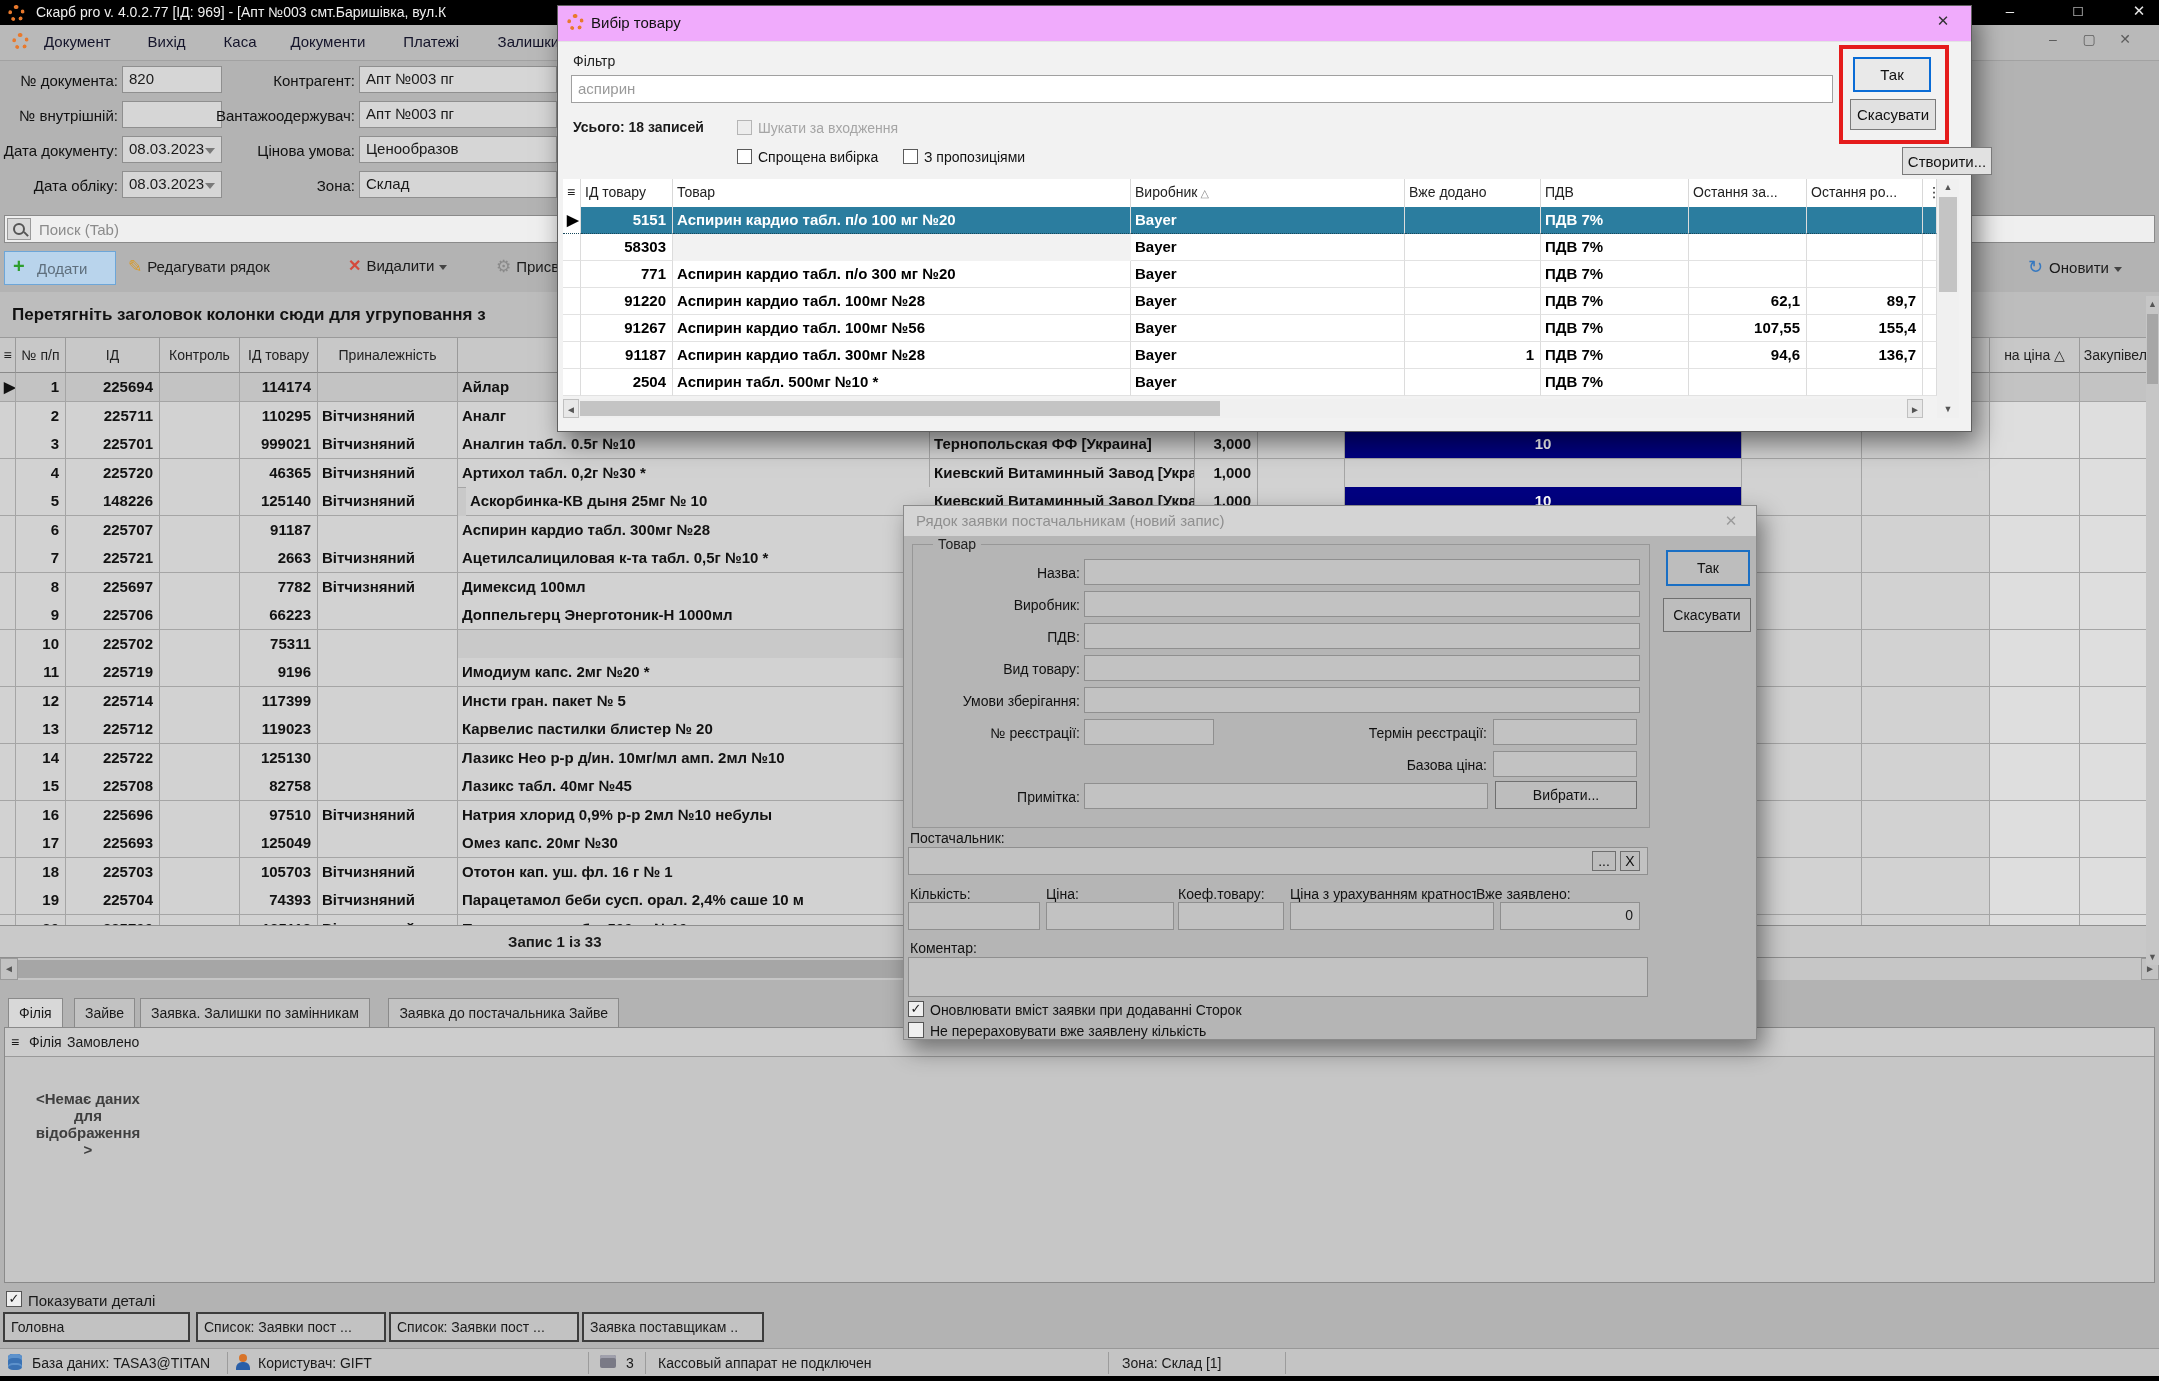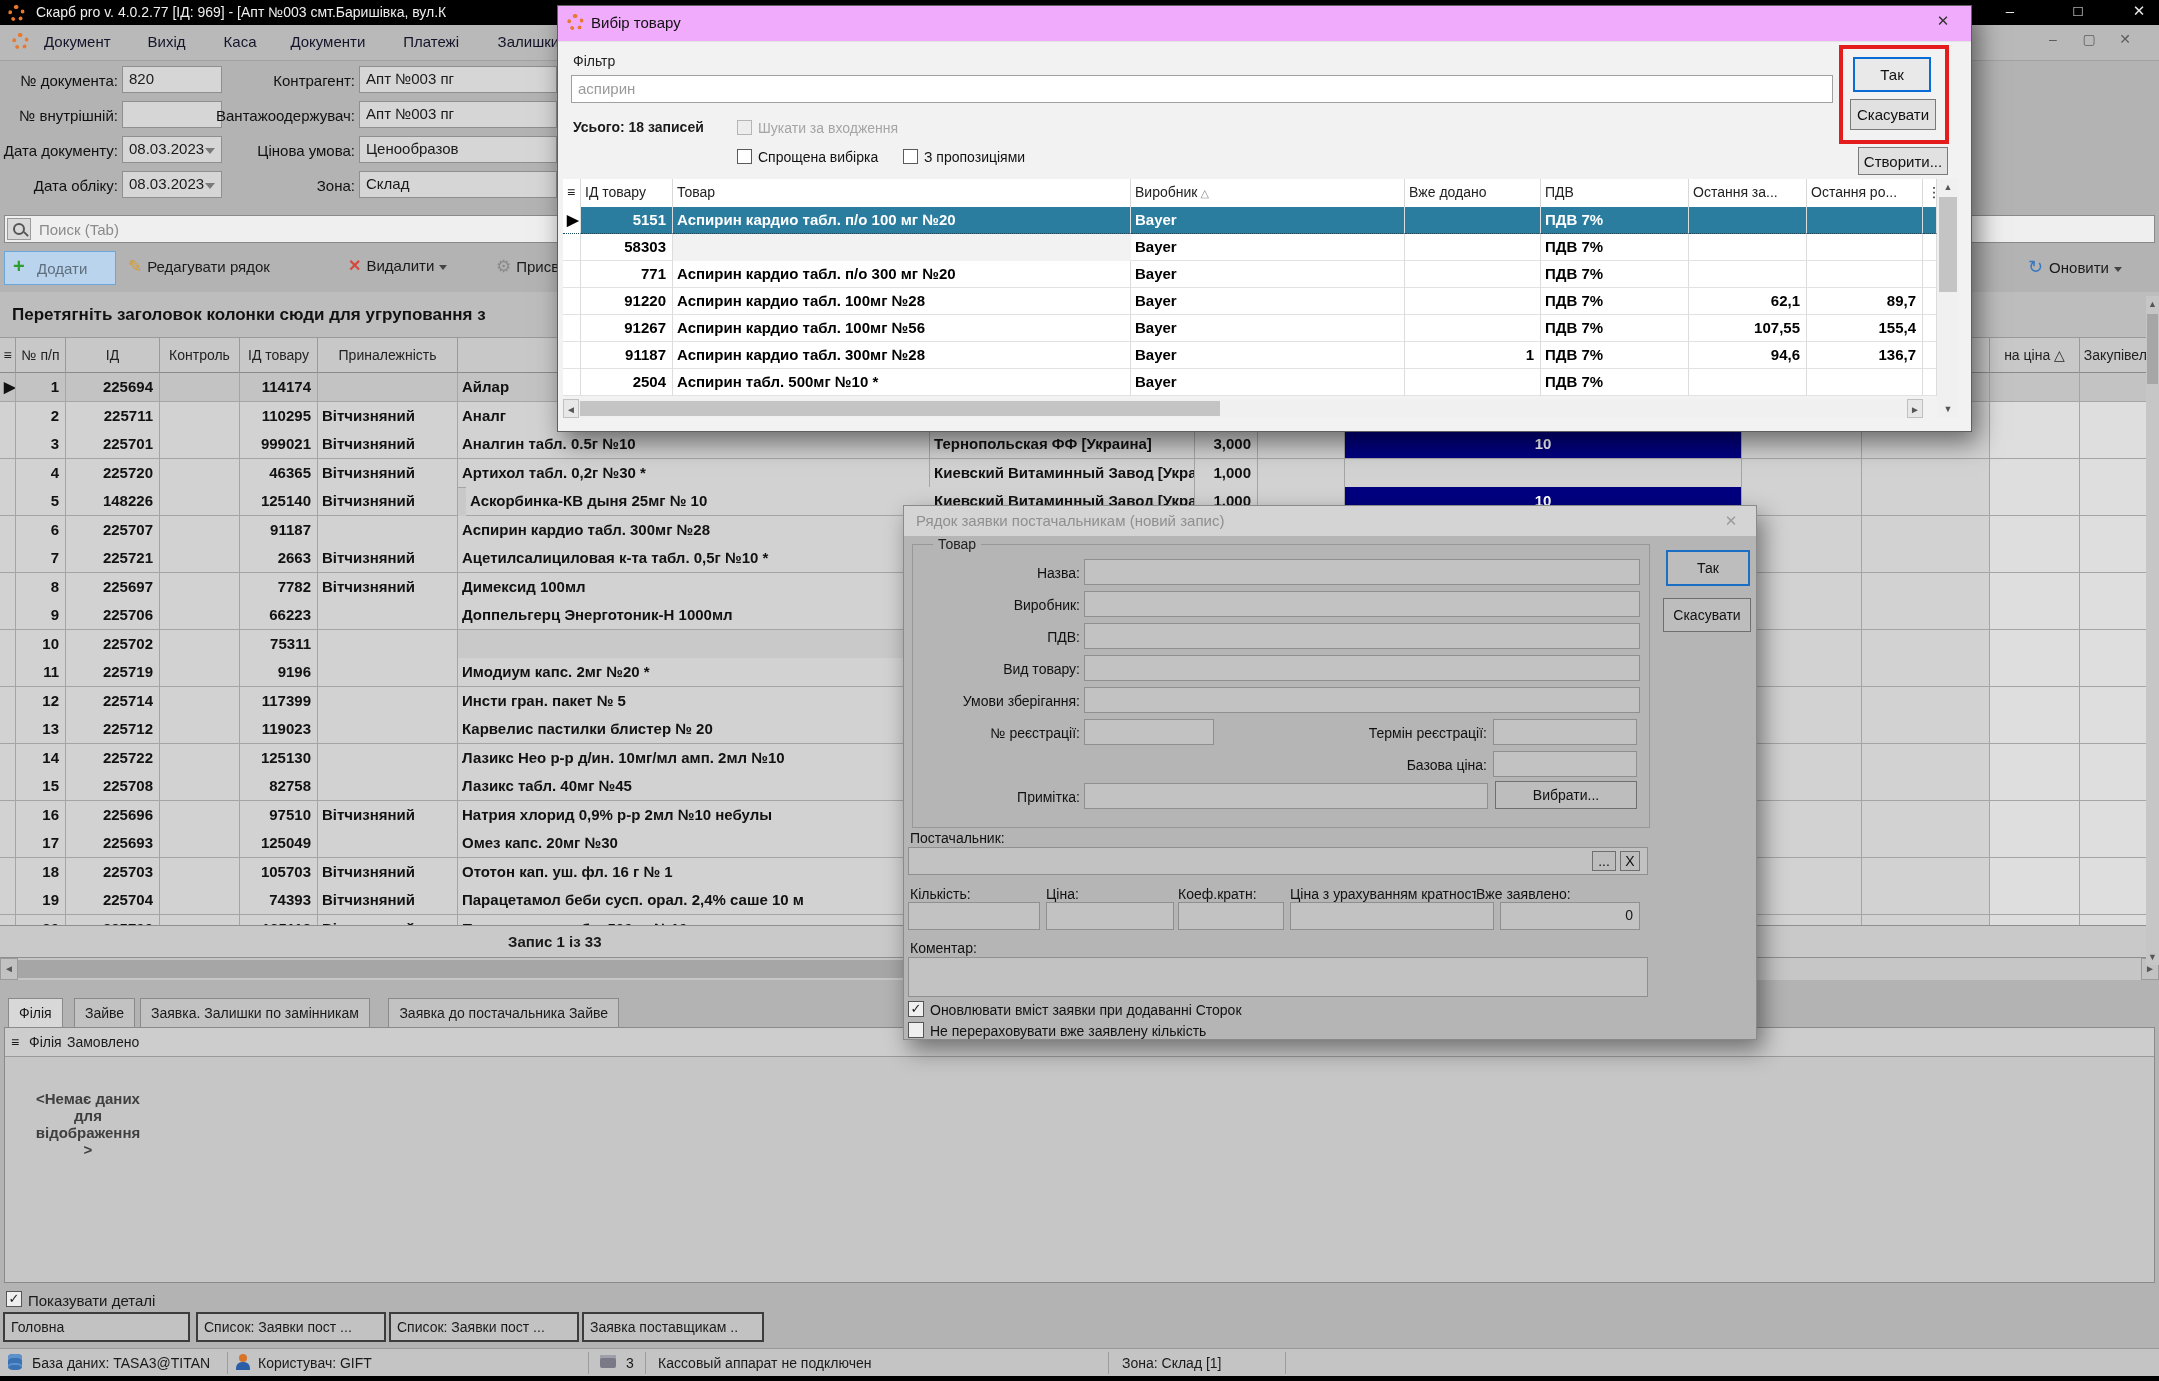--- a/index.html
+++ b/index.html
@@ -641,21 +641,21 @@
   <div class="rinput" style="left:180px;top:277px;width:404px"></div>
   <div class="rbtn" style="left:591px;top:275px;width:142px;height:28px;padding-top:5px">Вибрати...</div>
 
   <span class="rcblabel" style="left:6px;top:324px">Постачальник:</span>
   <div class="rinput" style="left:4px;top:341px;width:740px;height:28px"></div>
   <div class="rbtn" style="left:688px;top:345px;width:24px;height:20px;padding-top:1px">...</div>
   <div class="rbtn" style="left:716px;top:345px;width:20px;height:20px;padding-top:1px">X</div>
 
   <span class="rcblabel" style="left:6px;top:380px">Кількість:</span>
   <span class="rcblabel" style="left:142px;top:380px">Ціна:</span>
-  <span class="rcblabel" style="left:274px;top:380px">Коеф.кратн:</span>
+  <span class="rcblabel" style="left:274px;top:380px">Коеф.товару:</span>
   <span class="rcblabel" style="left:386px;top:380px;width:186px;overflow:hidden;display:inline-block">Ціна з урахуванням кратності</span>
   <span class="rcblabel" style="left:572px;top:380px;background:#b5b5b5">Вже заявлено:</span>
   <div class="rinput" style="left:4px;top:396px;width:132px;height:28px"></div>
   <div class="rinput" style="left:142px;top:396px;width:128px;height:28px"></div>
   <div class="rinput" style="left:274px;top:396px;width:106px;height:28px"></div>
   <div class="rinput" style="left:386px;top:396px;width:204px;height:28px"></div>
   <div class="rinput" style="left:596px;top:396px;width:140px;height:28px;text-align:right">0</div>
 
   <span class="rcblabel" style="left:6px;top:434px">Коментар:</span>
   <div class="rinput" style="left:4px;top:451px;width:740px;height:40px"></div>
@@ -678,21 +678,21 @@
 
   <span class="dcb dis" style="left:179px;top:114px"></span>
   <span class="dcblabel dis" style="left:200px;top:114px">Шукати за входження</span>
   <span class="dcb" style="left:179px;top:143px"></span>
   <span class="dcblabel" style="left:200px;top:143px">Спрощена вибірка</span>
   <span class="dcb" style="left:345px;top:143px"></span>
   <span class="dcblabel" style="left:366px;top:143px">З пропозиціями</span>
 
   <div class="winbtn10 focus" style="left:1295px;top:51px;width:78px;height:35px;padding-top:7px">Так</div>
   <div class="winbtn10" style="left:1292px;top:93px;width:86px;height:31px;padding-top:6px">Скасувати</div>
-  <div class="winbtn10" style="left:1300px;top:141px;width:90px;height:28px;padding-top:5px">Створити...</div>
+  <div class="winbtn10" style="left:1344px;top:141px;width:90px;height:28px;padding-top:5px">Створити...</div>
   <div class="redrect"></div>
 
   <div id="dgrid">
       <div class="dgridhead">
         <div class="dhc" style="left: 0px; width: 18px;">≡</div>
         <div class="dhc" style="left: 18px; width: 92px;">ІД товару</div>
         <div class="dhc" style="left: 110px; width: 458px;">Товар</div>
         <div class="dhc" style="left: 568px; width: 274px;">Виробник<span class="sortglyph"> △</span></div>
         <div class="dhc" style="left: 842px; width: 136px;">Вже додано</div>
         <div class="dhc" style="left: 978px; width: 148px;">ПДВ</div>

